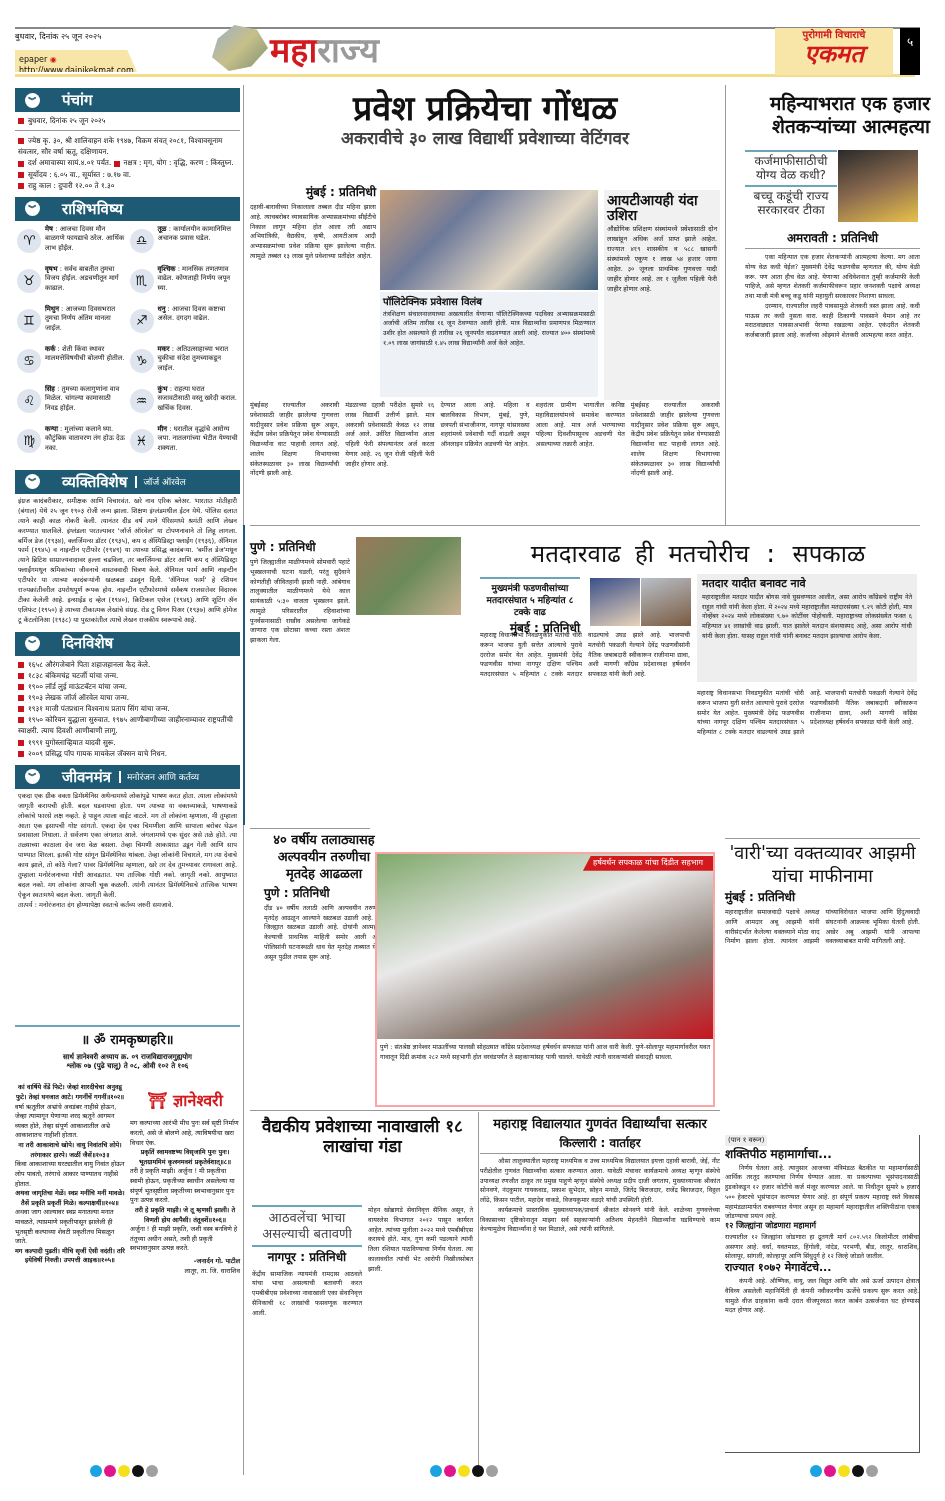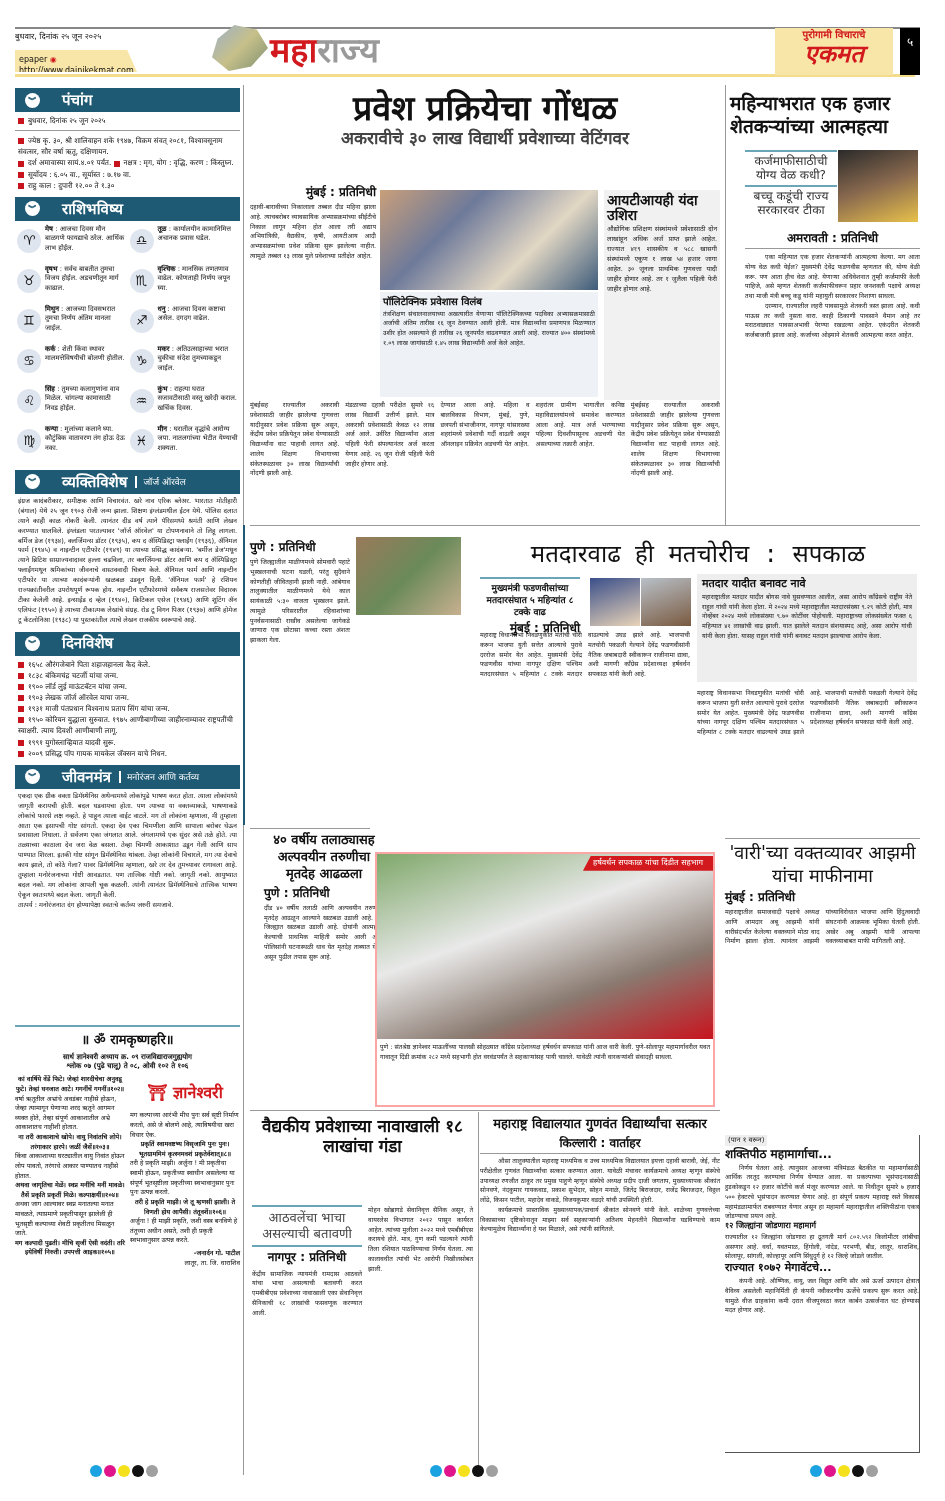--- a/index.html
+++ b/index.html
@@ -146,21 +146,21 @@
       <span>जीवनमंत्र</span>
       <span class="sub">मनोरंजन आणि कर्तव्य</span>
     </div>
   <div class="ptext" style="font-size:6.6px;line-height:1.5;text-align:justify"><span>एकदा एक ग्रीक वक्ता डिमॅस्थेनिस अथेन्समध्ये लोकांपुढे भाषण करत होता. त्याला लोकांमध्ये जागृती करायची होती. बदल घडवायचा होता. पण त्याच्या या वक्तव्याकडे, भाषणाकडे लोकांचे फारसे लक्ष नव्हते. हे पाहून त्याला वाईट वाटले. मग तो लोकांना म्हणाला, मी तुम्हाला आता एक इसापची गोष्ट सांगतो. एकदा देव एका चिमणीला आणि सापाला बरोबर घेऊन प्रवासाला निघाला. ते सर्वजण एका जंगलात आले. जंगलामध्ये एक सुंदर असे तळे होते. त्या तळ्याच्या काठाला देव जरा वेळ बसला. तेव्हा चिमणी आकाशात उडून गेली आणि साप पाण्यात शिरला. इतकी गोष्ट सांगून डिमॅस्थेनिस थांबला. तेव्हा लोकांनी विचारले, मग त्या देवाचे काय झाले, तो कोठे गेला? यावर डिमॅस्थेनिस म्हणाला, खरे तर देव तुमच्यावर रागावला आहे. तुम्हाला मनोरंजनाच्या गोष्टी आवडतात. पण तात्त्विक गोष्टी नको. जागृती नको. आयुष्यात बदल नको. मग लोकांना आपली चूक कळली. त्यांनी त्यानंतर डिमॅस्थेनिसचे तात्त्विक भाषण ऐकून स्वतःमध्ये बदल केला. जागृती केली.</span><br><span>तात्पर्य : मनोरंजनात दंग होण्यापेक्षा स्वतःचे कर्तव्य जरुरी समजावे.</span></div>
 </div>
 
 <div class="abs" style="left:15px;top:1025px;width:225px;height:440px;border-top:2px solid #6aa5b8">
   <div style="text-align:center;font-size:13px;font-weight:bold;margin-top:4px">॥ ॐ रामकृष्णहरि॥</div>
   <div style="text-align:center;font-size:7px;font-weight:bold;margin-top:4px">सार्थ ज्ञानेश्वरी अध्याय क्र. ०९ राजविद्याराजगुह्ययोग</div>
   <div style="text-align:center;font-size:7px;font-weight:bold">श्लोक ०७ (पुढे चालू) ते ०८, ओवी १०२ ते १०६</div>
-  <div style="display:flex;gap:5px;margin-top:4px">
+  <div style="display:flex;gap:5px;margin-top:12px">
     <div style="width:110px;font-size:6.4px;line-height:1.5">
       <div style="font-weight:bold;text-align:center">कां वार्षिये वेंडें फिटे। जेव्हां शारदीचेचा अनुवडू फुटे। तेव्हां घनजात आटे। गगनींचें गगनीं॥१०२॥</div>
       <div>वर्षा ऋतूतील अभ्रांचे अवडंबर नाहीसे होऊन, जेव्हा त्यामागून येणाऱ्या शरद ऋतूने आगमन व्यक्त होते, तेव्हा संपूर्ण आकाशातील अभ्रे आकाशातच नाहीशी होतात.</div>
       <div style="font-weight:bold;text-align:center">ना तरी आकाशाचे खोपे। वायु निवांतचि लोपे। तरंगाकार हारपे। जळीं जैसें॥१०३॥</div>
       <div>किंवा आकाशाच्या घरट्यातील वायु निवांत होऊन लोप पावतो, तरंगाचे आकार पाण्यातच नाहीसे होतात.</div>
       <div style="font-weight:bold;text-align:center">अथवा जागृतिचा मेळें। स्वप्न मनींचि मनीं मावळे। तैसें प्रकृति प्रकृतीं मिळे। कल्पाक्षयीं॥१०४॥</div>
       <div>अथवा जाग आल्यावर स्वप्न मनातल्या मनात मावळते, त्याप्रमाणे प्रकृतीपासून झालेली ही भूतसृष्टी कल्पाच्या शेवटी प्रकृतीतच मिसळून जाते.</div>
       <div style="font-weight:bold;text-align:center">मग कल्पादी पुढती। मीचि सृजीं ऐसी वदंती। तरि इयेविषीं निरुती। उपपत्ती आइक॥१०५॥</div>
     </div>
     <div style="width:110px;font-size:6.4px;line-height:1.5">
@@ -200,21 +200,21 @@
     <div class="body-txt">मुंबईसह राज्यातील अकरावी प्रवेशासाठी जाहीर झालेल्या गुणवत्ता यादीनुसार प्रवेश प्रक्रिया सुरू असून, केंद्रीय प्रवेश प्रक्रियेतून प्रवेश घेण्यासाठी विद्यार्थ्यांना वाट पाहावी लागत आहे. शालेय शिक्षण विभागाच्या संकेतस्थळावर ३० लाख विद्यार्थ्यांची नोंदणी झाली आहे.</div>
     <div class="body-txt">मंडळाच्या दहावी परीक्षेत सुमारे १६ लाख विद्यार्थी उत्तीर्ण झाले. मात्र अकरावी प्रवेशासाठी केवळ १२ लाख अर्ज आले. उर्वरित विद्यार्थ्यांना आता पहिली फेरी संपल्यानंतर अर्ज करता येणार आहे. २६ जून रोजी पहिली फेरी जाहीर होणार आहे.</div>
     <div class="body-txt">देण्यात आला आहे. महिला व बालविकास विभाग, मुंबई, पुणे, छत्रपती संभाजीनगर, नागपूर यांसारख्या शहरांमध्ये प्रवेशाची गर्दी वाढली असून ऑनलाइन प्रक्रियेत अडचणी येत आहेत.</div>
     <div class="body-txt">शहरांतर ग्रामीण भागातील कनिष्ठ महाविद्यालयांमध्ये समावेश करण्यात आला आहे. मात्र अर्ज भरण्याच्या पहिल्या दिवशीपासूनच अडचणी येत असल्याच्या तक्रारी आहेत.</div>
     <div class="body-txt">मुंबईसह राज्यातील अकरावी प्रवेशासाठी जाहीर झालेल्या गुणवत्ता यादीनुसार प्रवेश प्रक्रिया सुरू असून, केंद्रीय प्रवेश प्रक्रियेतून प्रवेश घेण्यासाठी विद्यार्थ्यांना वाट पाहावी लागत आहे. शालेय शिक्षण विभागाच्या संकेतस्थळावर ३० लाख विद्यार्थ्यांची नोंदणी झाली आहे.</div>
   </div>
 </div>
 
 <div class="vline" style="left:725px;top:85px;height:440px"></div>
 <div class="abs" style="left:730px;top:92px;width:200px">
-  <div class="headline" style="font-size:19px;text-align:left;line-height:1.2">महिन्याभरात एक हजार शेतकऱ्यांच्या आत्महत्या</div>
+  <div class="headline" style="font-size:19px;text-align:right;line-height:1.2">महिन्याभरात एक हजार शेतकऱ्यांच्या आत्महत्या</div>
 </div>
 <div class="abs teal-rule" style="left:745px;top:150px;width:92px;padding-top:2px">
   <div style="font-size:12px;text-align:center;color:#333;line-height:1.2">कर्जमाफीसाठीची योग्य वेळ कधी?</div>
   <div class="teal-rule" style="margin-top:2px;padding-top:2px;font-size:12px;text-align:center;color:#333;line-height:1.2">बच्चू कडूंची राज्य सरकारवर टीका</div>
 </div>
 <div class="abs" style="left:838px;top:150px;width:80px;height:72px;background:linear-gradient(160deg,#2a2a2a,#8a6a4f 50%,#e8c14a)"></div>
 <div class="abs" style="left:745px;top:228px;width:175px">
   <div class="dateline">अमरावती : प्रतिनिधी</div>
   <div style="border-top:1px solid #999;margin:2px 0 3px"></div>
   <div class="body-txt" style="text-indent:20px">एका महिन्यात एक हजार शेतकऱ्यांनी आत्महत्या केल्या. मग आता योग्य वेळ कधी येईल? मुख्यमंत्री देवेंद्र फडणवीस म्हणतात की, योग्य वेळी करू. पण आता हीच वेळ आहे. येणाऱ्या अधिवेशनात तुम्ही कर्जमाफी केली पाहिजे, असे म्हणत शेतकरी कर्जमाफीवरून प्रहार जनशक्ती पक्षाचे अध्यक्ष तथा माजी मंत्री बच्चू कडू यांनी महायुती सरकारवर निशाणा साधला.</div>

